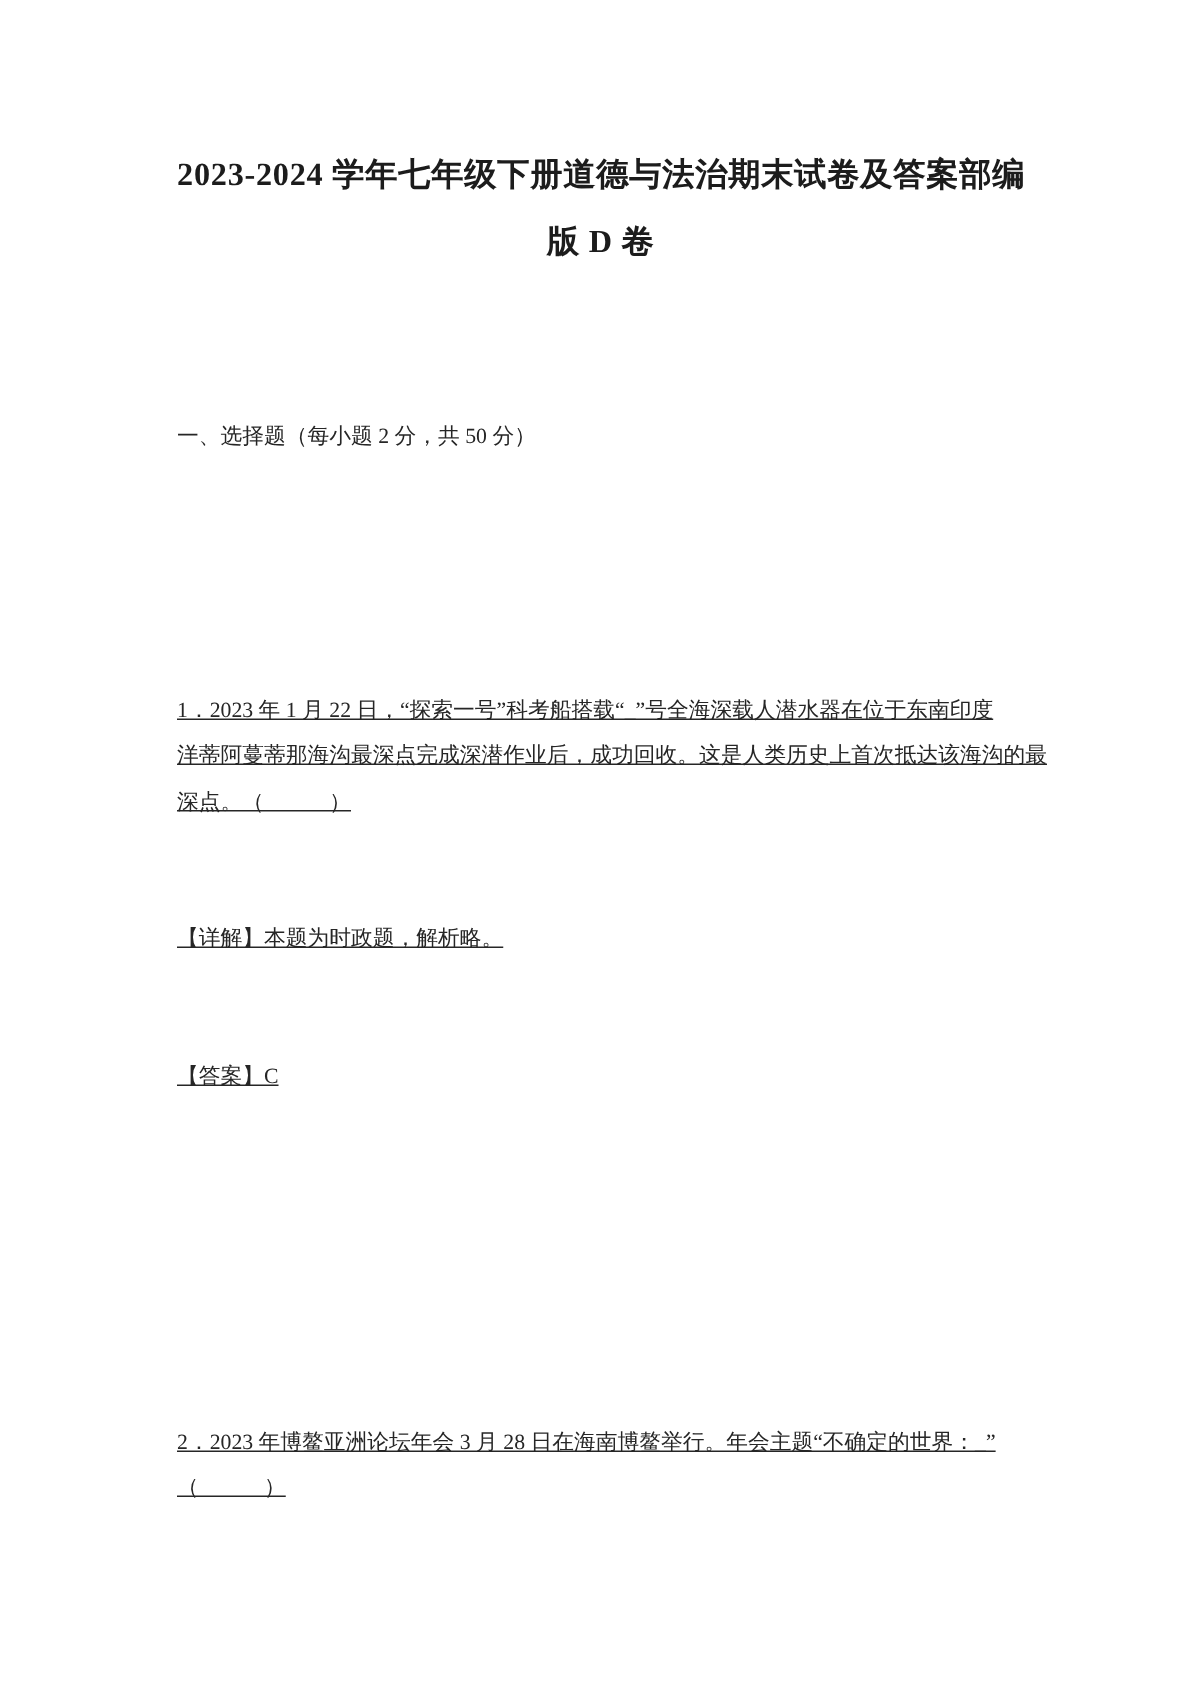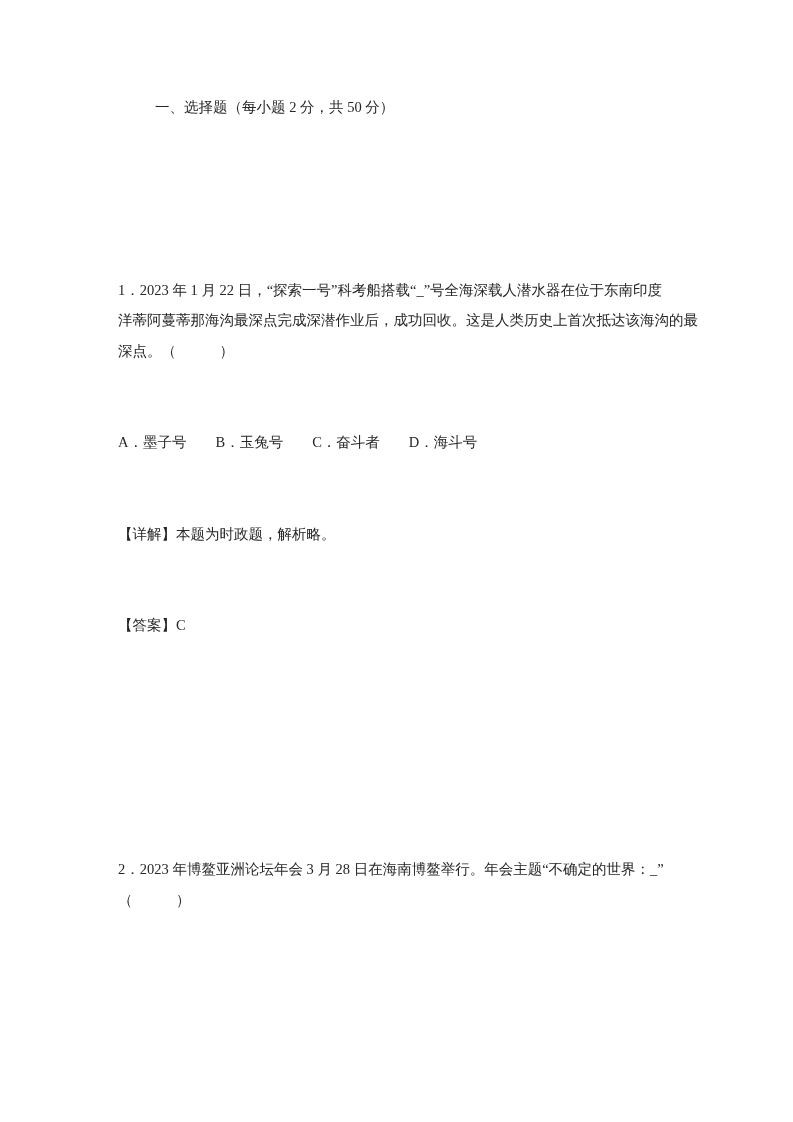--- a/index.html
+++ b/index.html
@@ -29,40 +29,40 @@
     font-size: 14.5px;
     line-height: 30.5px;
     white-space: pre;
     color: #262626;
   }
   .section-heading {
     font-weight: normal;
     font-size: 14.5px;
     line-height: 30.5px;
     white-space: pre;
-    margin-left: 37px;
   }
   .q-block { }
-  .line, .stem { white-space: pre; }
+  .line, .stem { white-space: pre; text-decoration: underline; }
 </style>
 </head>
 <body>
 
 <div class="page">
 
+  <h1 class="doc-title">2023-2024 学年七年级下册道德与法治期末试卷及答案部编
+版 D 卷</h1>
 
   <div class="content">
 
     <div class="section-heading">一、选择题（每小题 2 分，共 50 分）</div>
 
     <div class="q-block">
       <div class="stem">1．2023 年 1 月 22 日，“探索一号”科考船搭载“_”号全海深载人潜水器在位于东南印度
 洋蒂阿蔓蒂那海沟最深点完成深潜作业后，成功回收。这是人类历史上首次抵达该海沟的最
 深点。（　　　）</div>
-      <div class="line">A．墨子号　　B．玉兔号　　C．奋斗者　　D．海斗号</div>
       <div class="line">【详解】本题为时政题，解析略。</div>
       <div class="line">【答案】C</div>
     </div>
 
     <div class="q-block">
       <div class="stem">2．2023 年博鳌亚洲论坛年会 3 月 28 日在海南博鳌举行。年会主题“不确定的世界：_”
 （　　　）</div>
       
       
       

